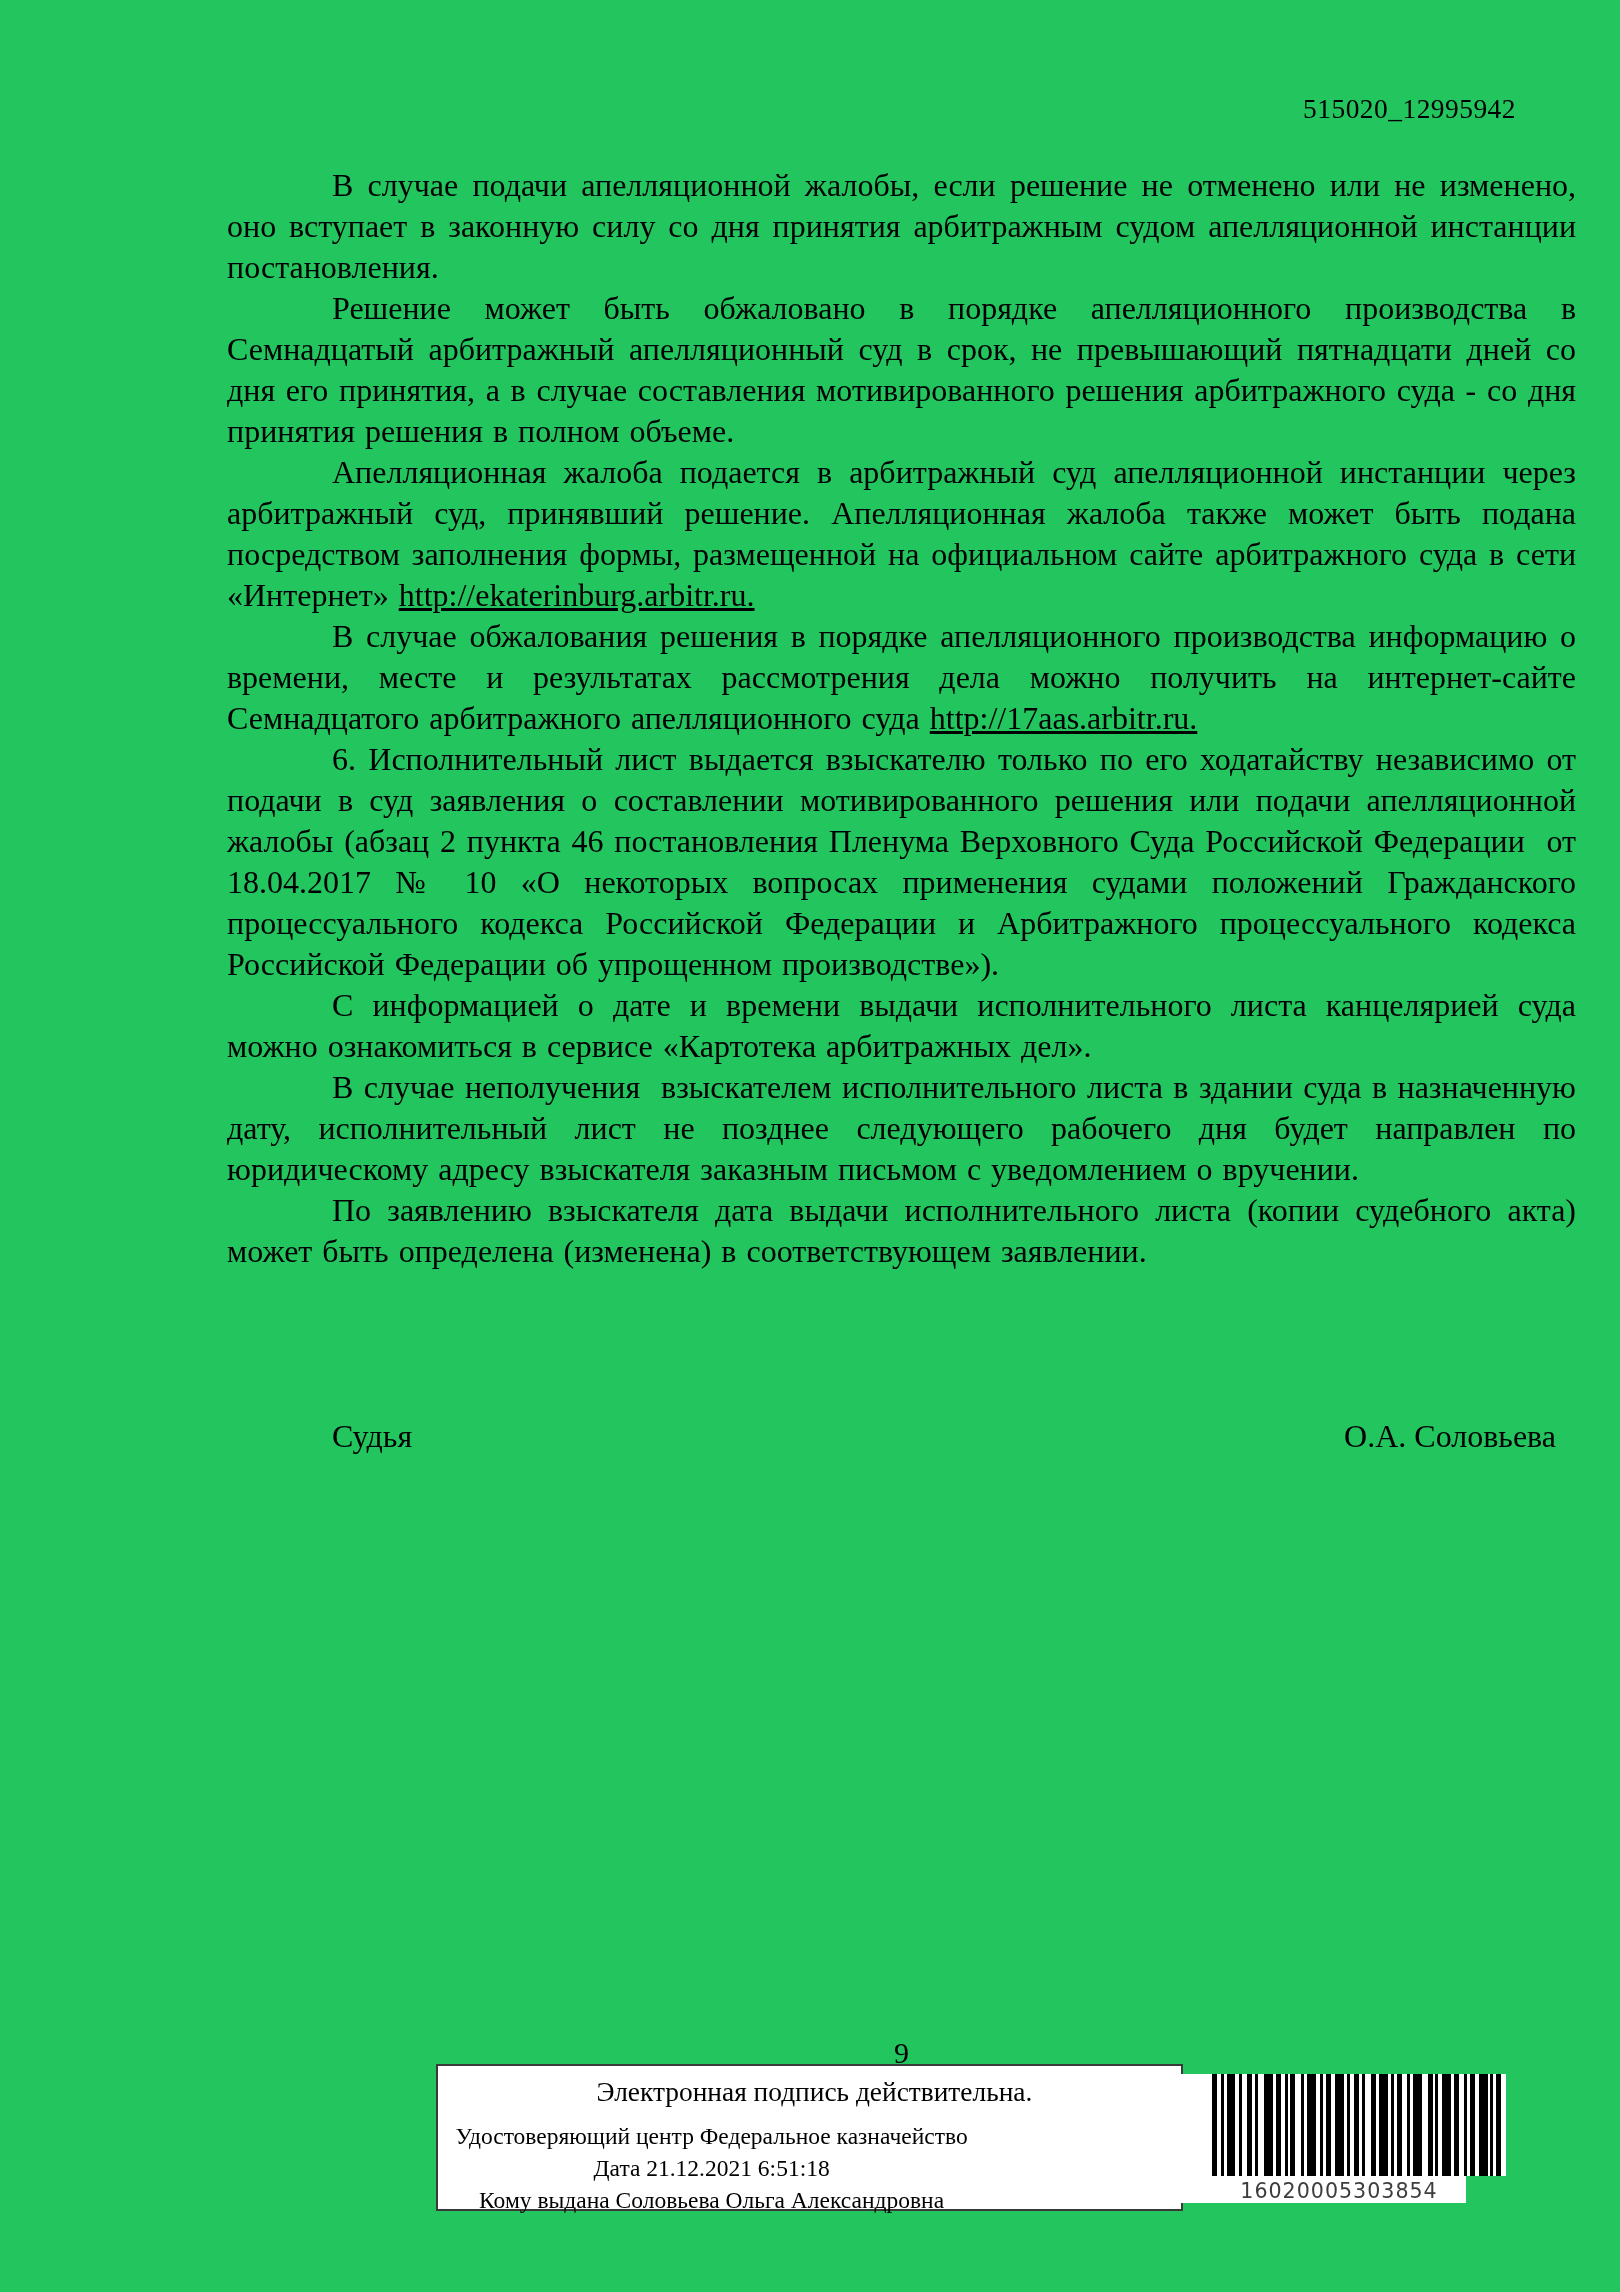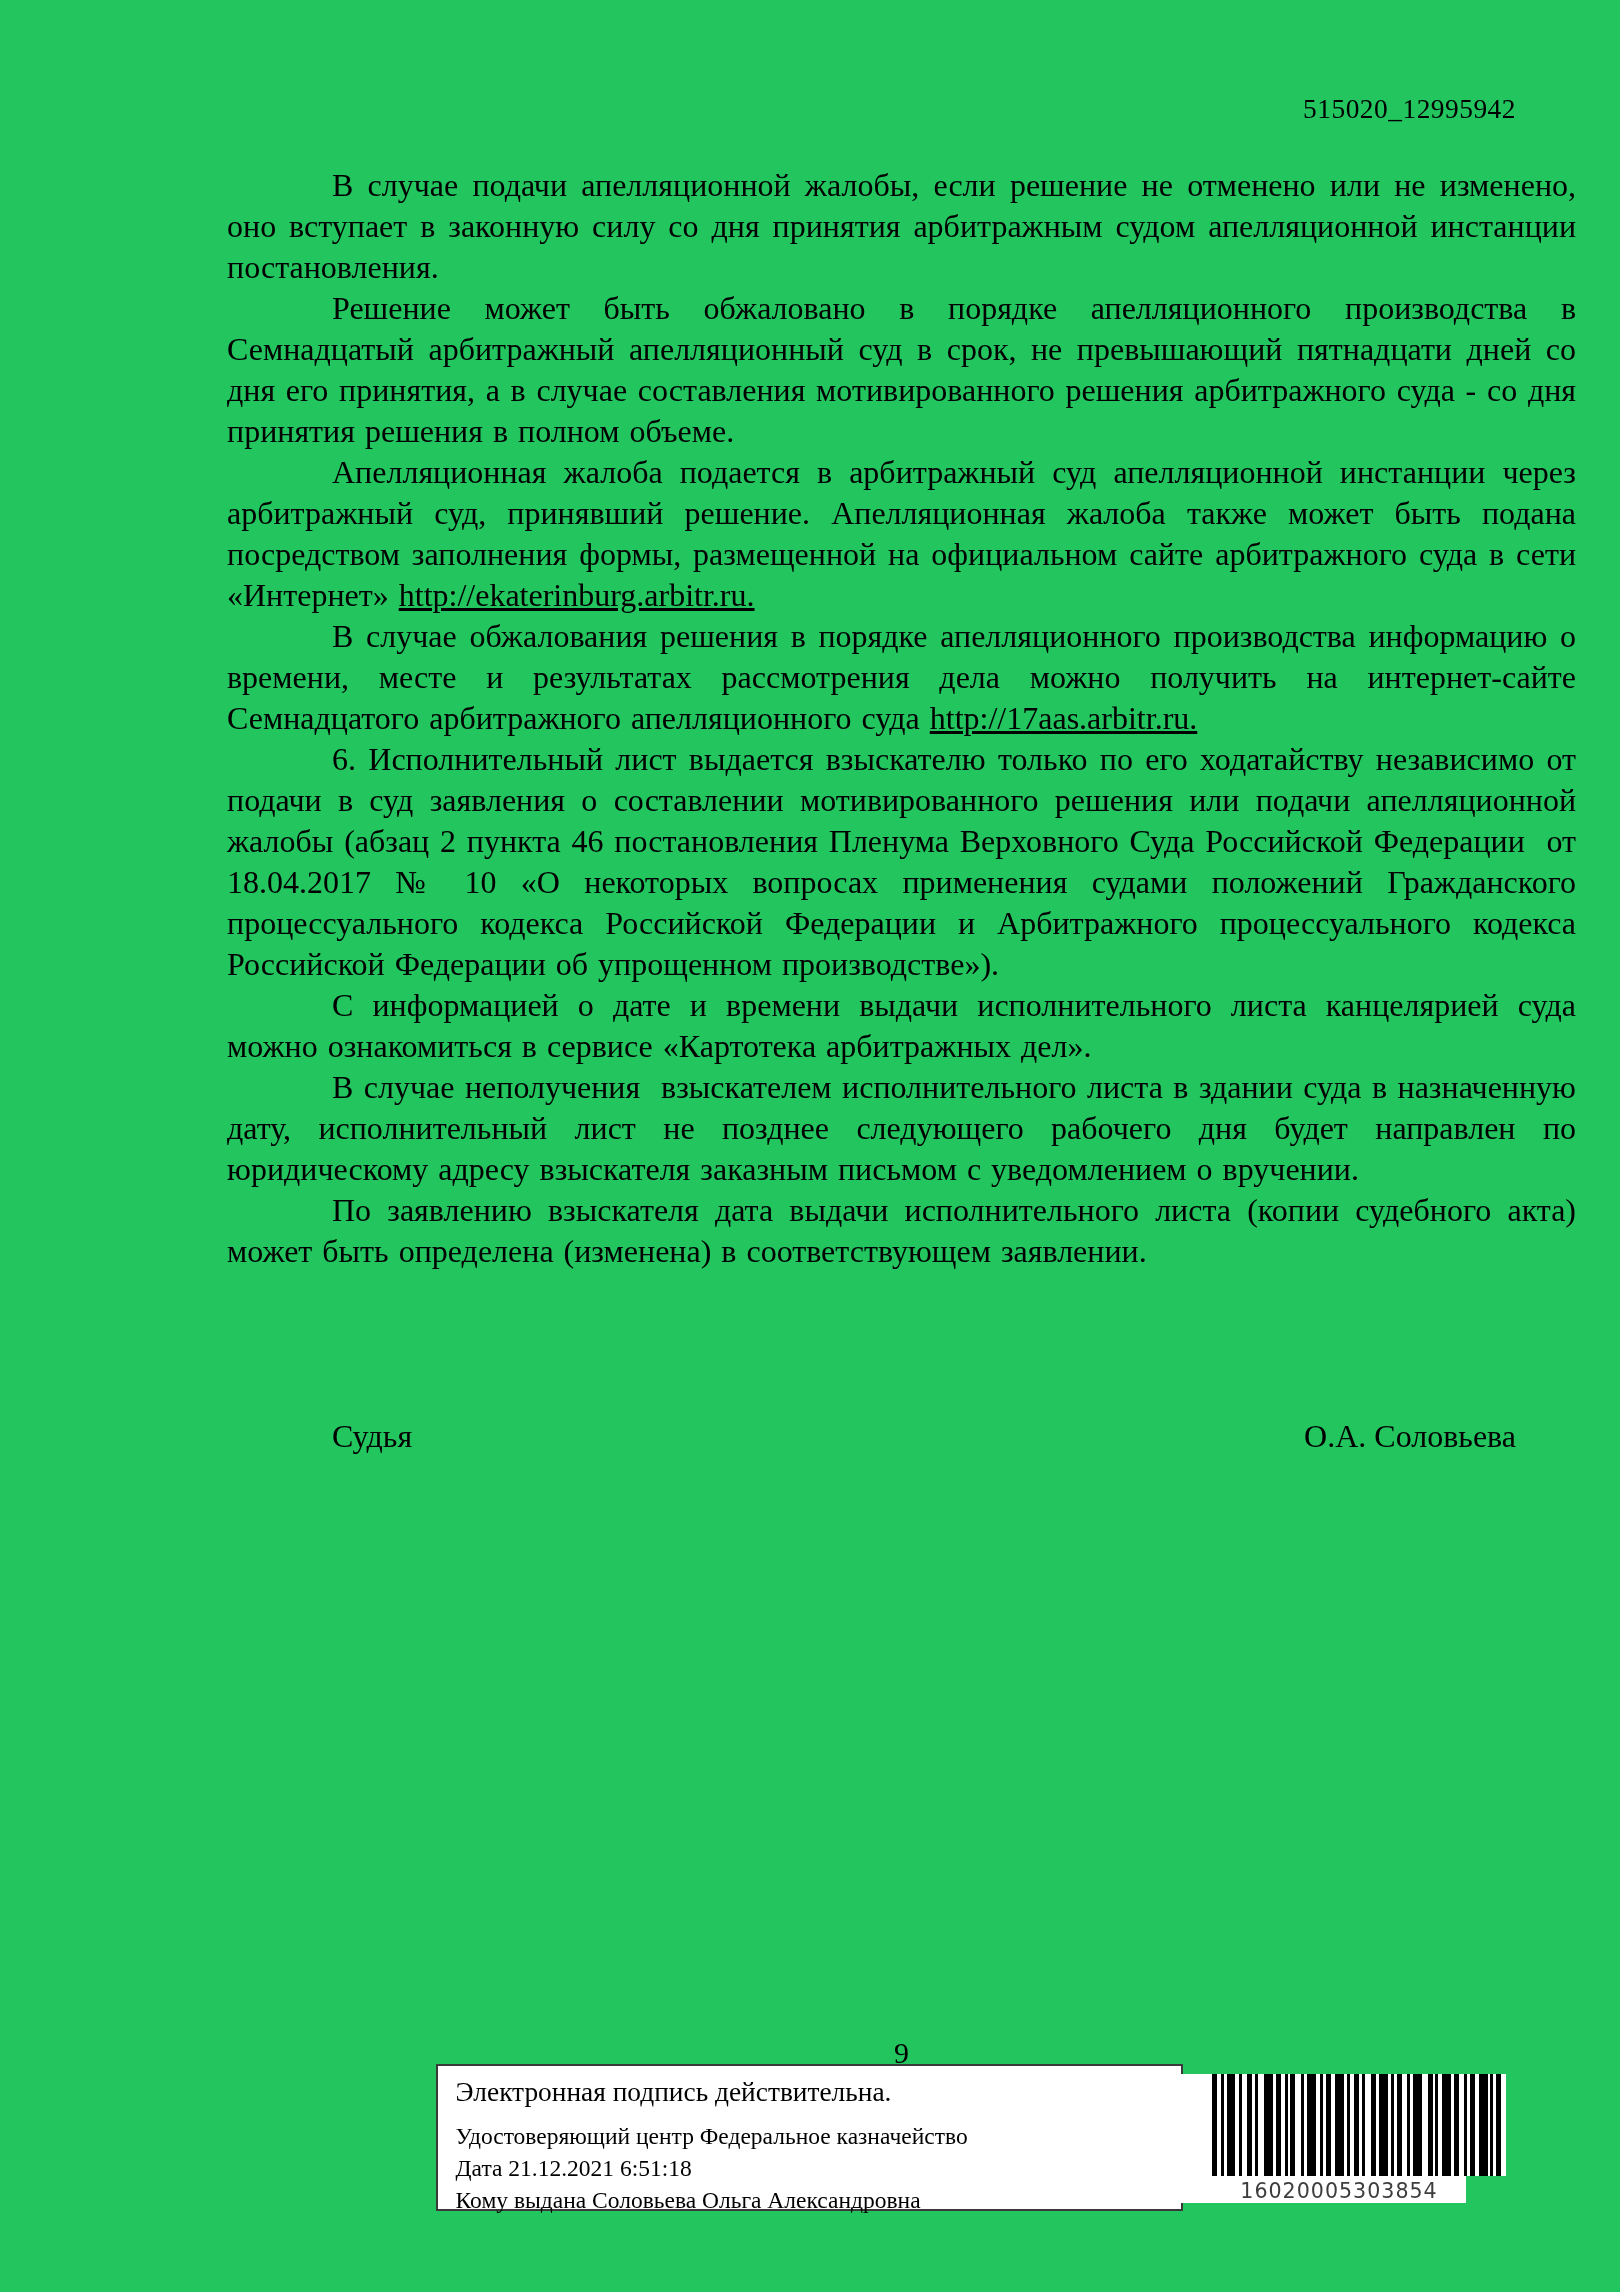--- a/index.html
+++ b/index.html
@@ -35,40 +35,41 @@
   .sig-row {
     position: absolute;
     left: 227px;
     top: 1418px;
     width: 1349px;
     font-size: 32px;
     display: flex;
     justify-content: space-between;
   }
   .sig-label { margin-left: 105px; }
-  .sig-name { margin-right: 60px; }
+  .sig-name { margin-right: 20px; }
   .page-number {
     position: absolute;
     left: 227px;
     top: 2036px;
     width: 1349px;
     text-align: center;
     font-size: 30px;
     z-index: 2;
   }
   .esign-box {
     position: absolute;
     left: 436px;
     top: 2064px;
     width: 747px;
     height: 147px;
     border: 2.9px solid #3a3a3a;
     background: #ffffff;
     padding: 9.8px 7.8px 0 17.6px;
     z-index: 1;
+    text-align: center;
   }
   .esign-title { font-size: 27.4px; line-height: 33px; }
   .esign-row { display: flex; margin-top: 8.8px; }
   .esign-label { font-size: 27.4px; width: 169px; flex-shrink: 0; }
   .esign-values { font-size: 23.5px; line-height: 32px; padding-top: 2.9px; }
   .barcode {
     position: absolute;
     left: 1172px;
     top: 2074px;
     width: 294px;

